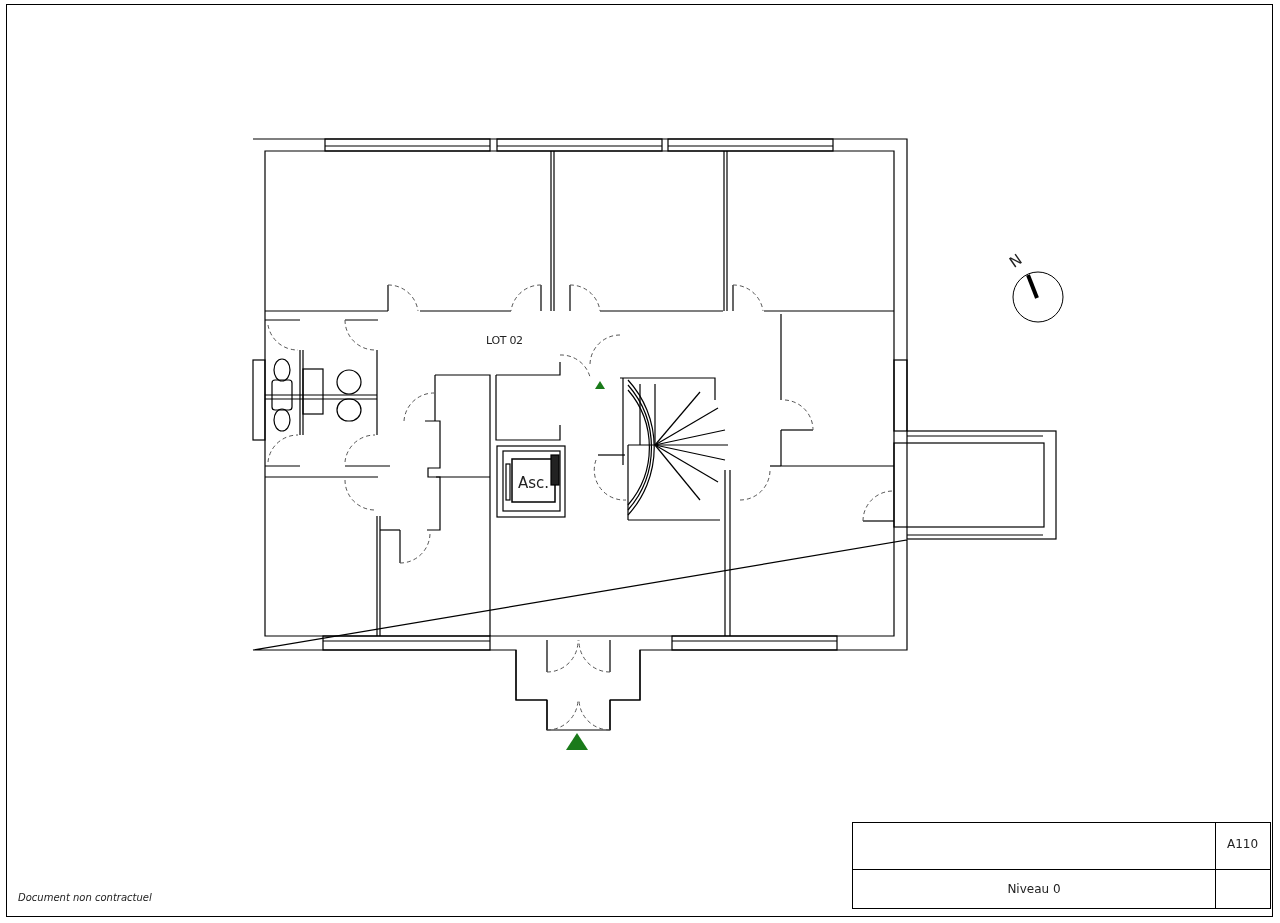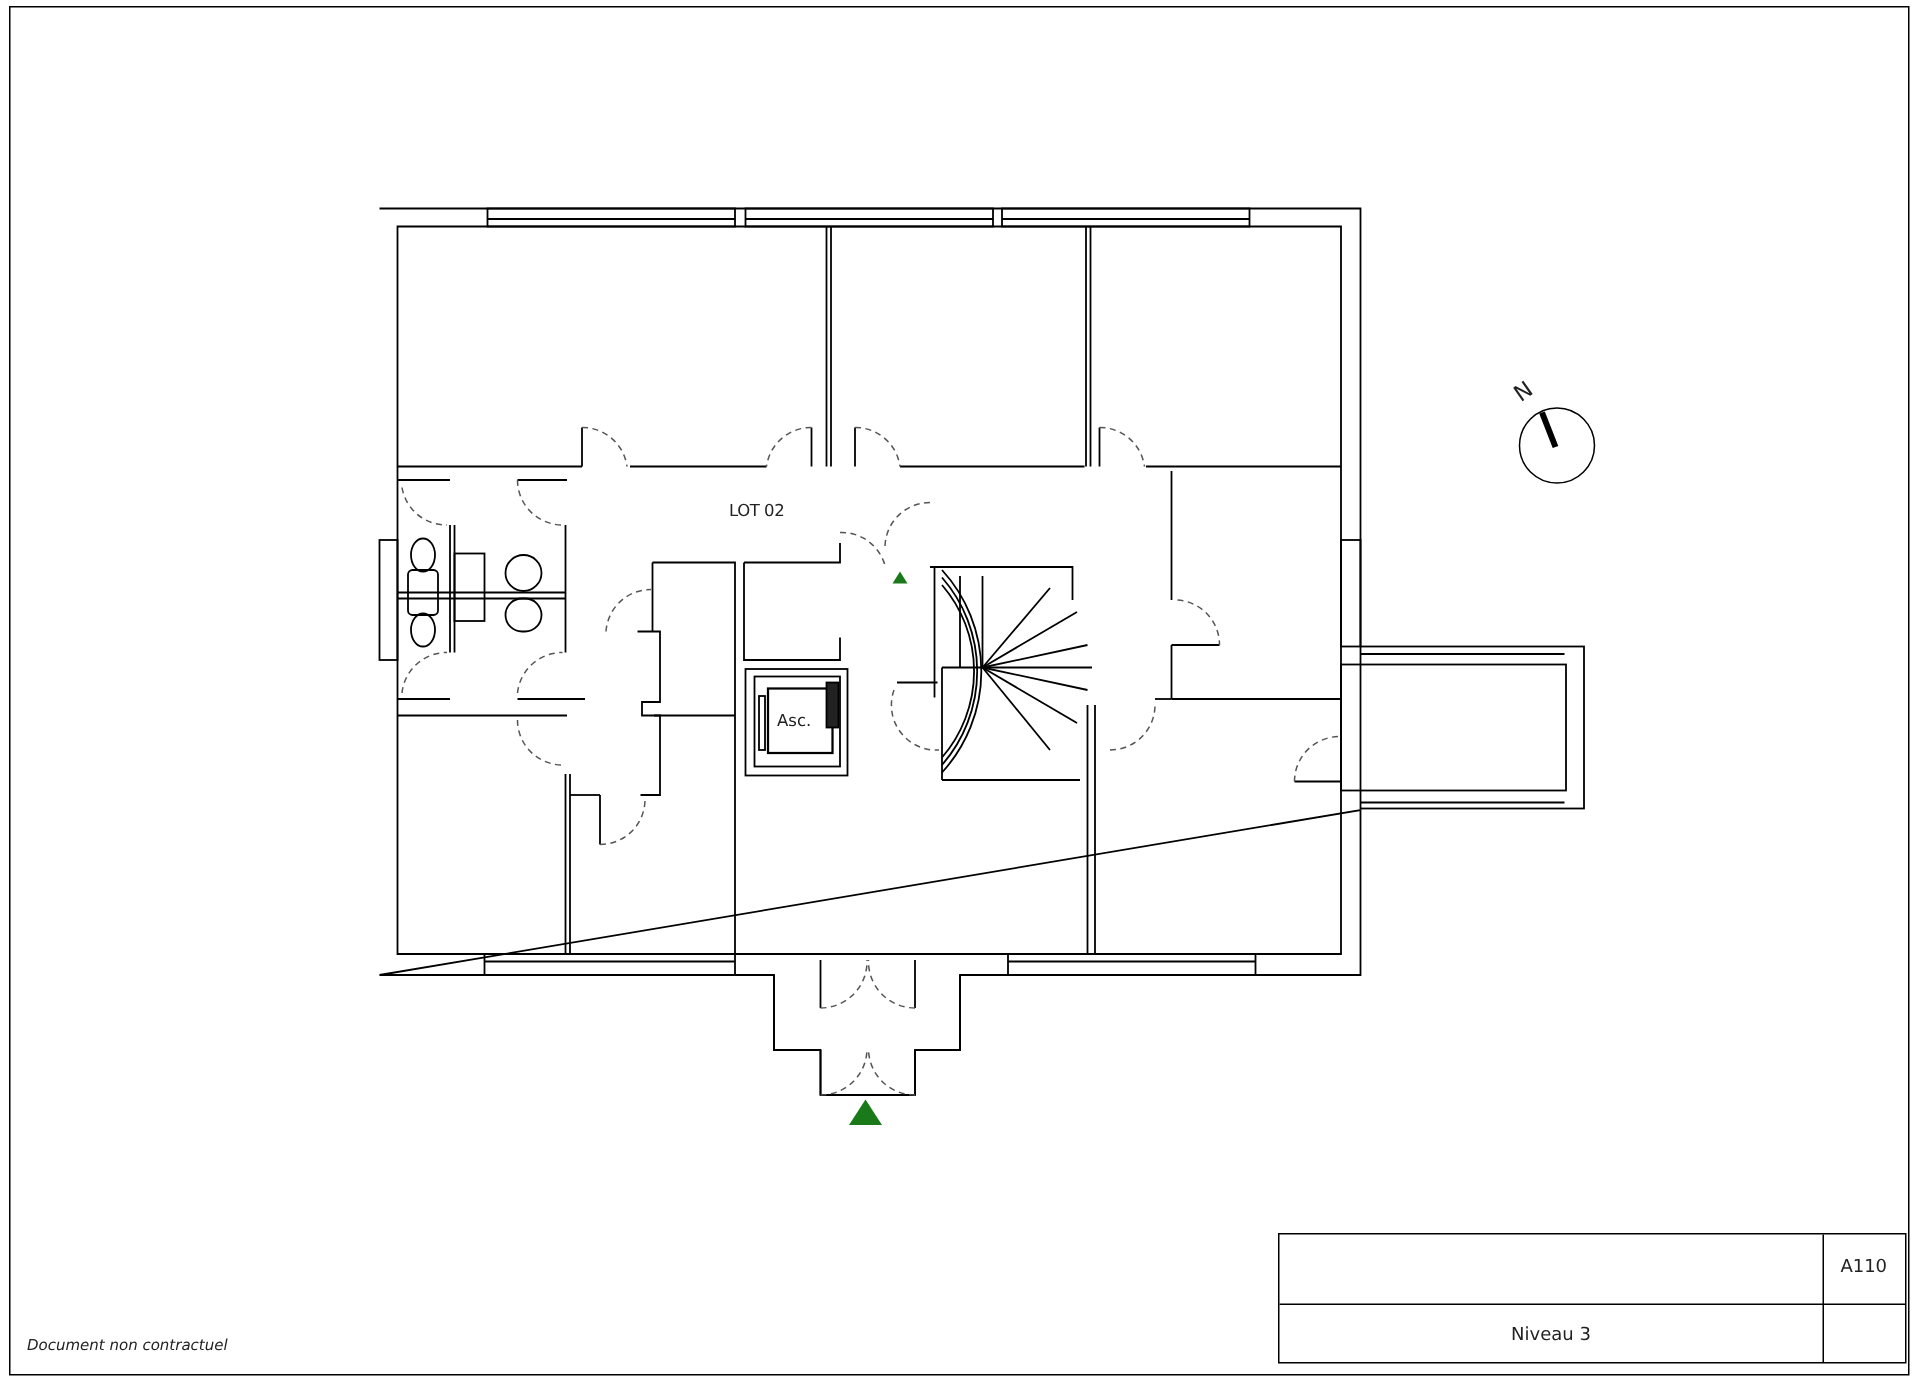--- a/index.html
+++ b/index.html
@@ -1,21 +1,21 @@
 <!DOCTYPE html>
 <html><head>
 <meta charset="utf-8">
 <style>
   html, body { margin: 0; padding: 0; background: #ffffff; }
   body { width: 1280px; height: 923px; position: relative; overflow: hidden; font-family: "DejaVu Sans", sans-serif; }
   .frame { position: absolute; left: 6px; top: 4px; width: 1267px; height: 913px; border: 1.5px solid #000; box-sizing: border-box; }
   svg.plan { position: absolute; left: 0; top: 0; }
   .lbl { position: absolute; color: #222; font-family: "DejaVu Sans", sans-serif; white-space: nowrap; }
   .lot-label { left: 486px; top: 334px; font-size: 11px; letter-spacing: -0.3px; }
-  .asc-label { left: 518px; top: 474px; font-size: 11px; }
+  .asc-label { left: 518px; top: 474px; font-size: 15px; }
   .compass-n { position: absolute; left: 1010px; top: 252px; font-size: 15px; transform: rotate(-35deg); color: #222; }
   .disclaimer { left: 18px; top: 892px; font-size: 10px; font-style: italic; }
   .title-block { position: absolute; left: 852px; top: 822px; width: 419px; height: 87px; border: 1.5px solid #000; box-sizing: border-box; }
   .tb-row1 { position: absolute; left: 0; top: 0; width: 100%; height: 47px; border-bottom: 1.2px solid #000; box-sizing: border-box; }
   .tb-row2 { position: absolute; left: 0; top: 47px; width: 100%; height: 38px; }
   .tb-div { position: absolute; left: 362px; top: 0; width: 1.2px; height: 100%; background: #000; }
   .tb-code { position: absolute; left: 362px; width: 55px; top: 14px; text-align: center; font-size: 12px; color: #222; }
   .tb-level { position: absolute; left: 0; width: 362px; top: 12px; text-align: center; font-size: 12px; color: #222; }
 </style>
 </head>
@@ -164,16 +164,16 @@
 <div class="lbl lot-label">LOT 02</div>
 <div class="lbl asc-label">Asc.</div>
 <div class="compass-n">N</div>
 <div class="lbl disclaimer">Document non contractuel</div>
 
 <div class="title-block">
   <div class="tb-row1">
     <div class="tb-code">A110</div>
   </div>
   <div class="tb-row2">
-    <div class="tb-level">Niveau 3</div>
+    <div class="tb-level">Niveau 0</div>
   </div>
   <div class="tb-div"></div>
 </div>
 
 </body></html>

